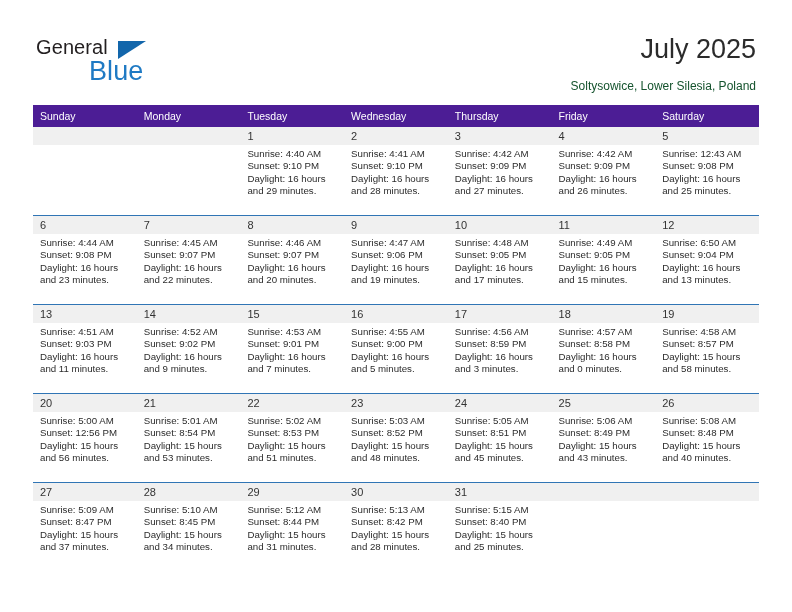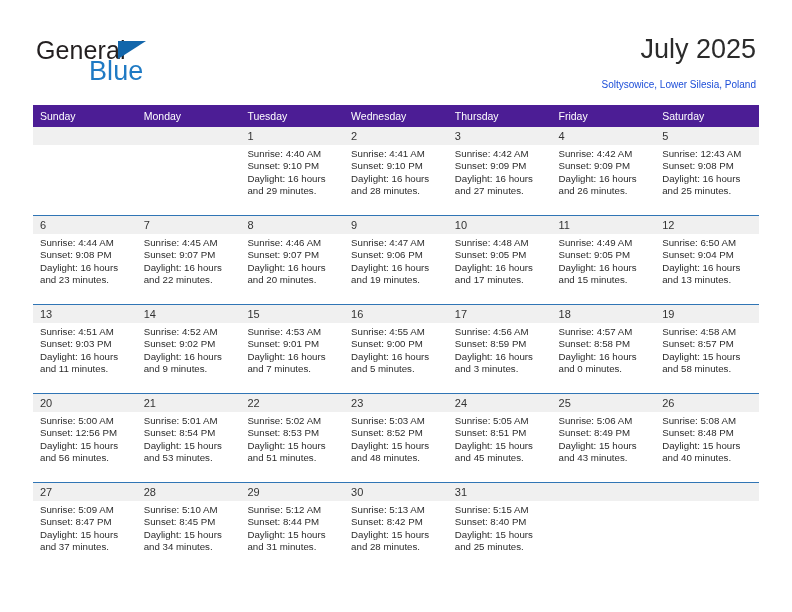--- a/index.html
+++ b/index.html
@@ -35,21 +35,21 @@
     position: absolute;
     left: 36px;
     top: 36px;
     width: 130px;
     height: 46px;
   }
   .logo-general {
     position: absolute;
     left: 0;
     top: 0;
-    font-size: 25px;
+    font-size: 20px;
     letter-spacing: 0.1px;
     color: #231f20;
     font-family: "Liberation Sans", sans-serif;
   }
   .logo-blue {
     position: absolute;
     left: 53px;
     top: 20px;
     font-size: 27px;
     letter-spacing: 0.1px;
@@ -73,22 +73,22 @@
     font-size: 27px;
     color: #2b2b2b;
     text-align: left;
     white-space: nowrap;
     font-family: "Liberation Sans", sans-serif;
   }
   .subtitle {
     position: absolute;
     right: 36px;
     top: 79px;
-    font-size: 10px;
-    color: #1d4ed8;
+    font-size: 12px;
+    color: #14532d;
     text-align: center;
     white-space: nowrap;
     font-family: "Liberation Sans", sans-serif;
   }
 
   
   .calendar {
     position: absolute;
     left: 33px;
     top: 105px;

